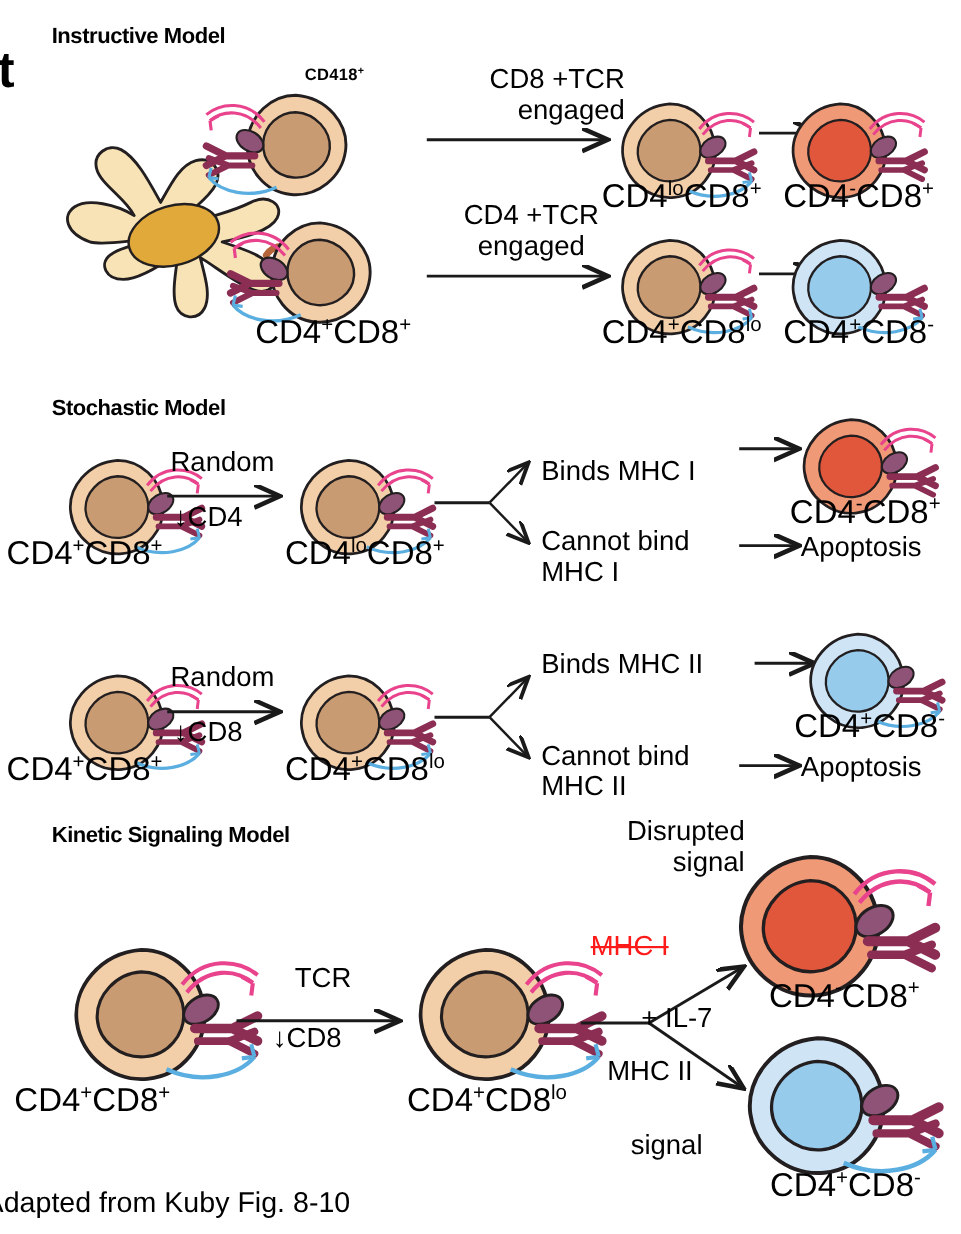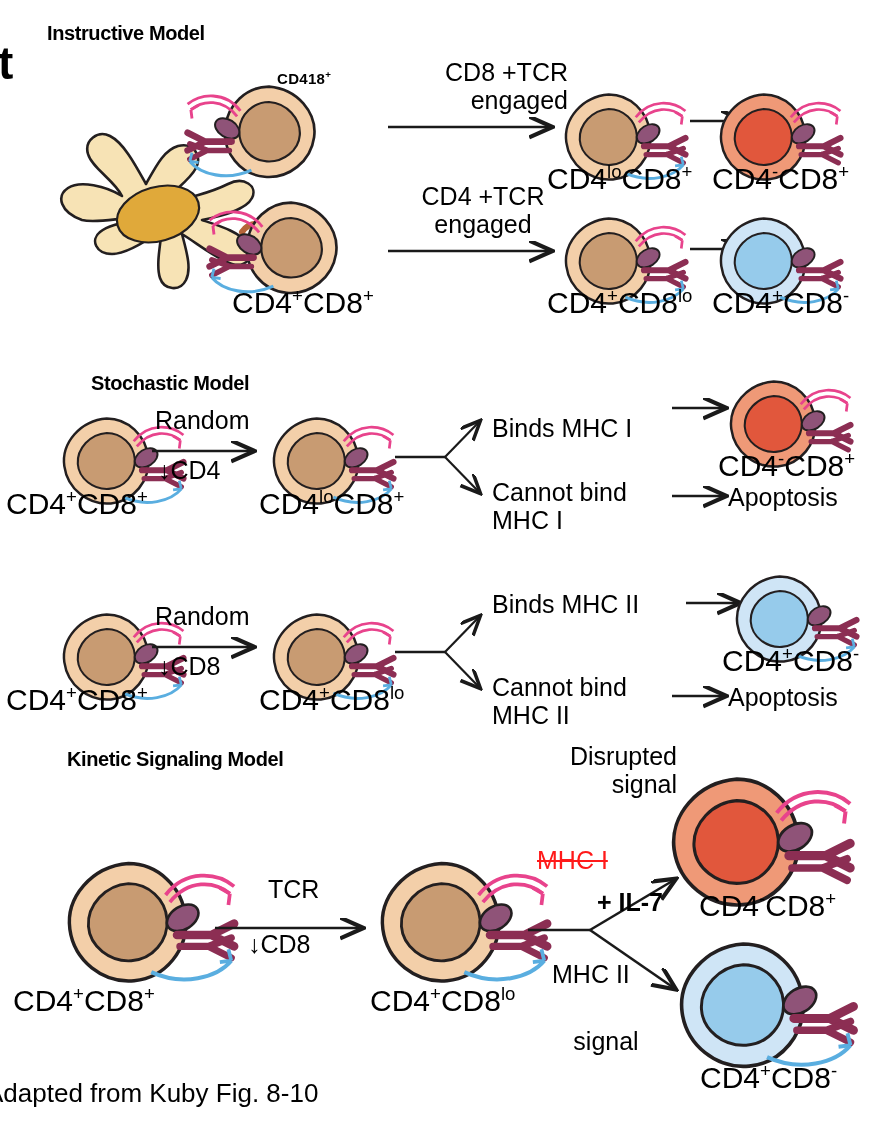--- a/index.html
+++ b/index.html
@@ -73,21 +73,21 @@
     <marker id="ah" markerWidth="10" markerHeight="10" refX="8" refY="4" orient="auto">
       <path d="M0,0 L9,4 L0,8" fill="none" stroke="#1a1a1a" stroke-width="1.6"></path>
     </marker>
   </defs>
 </svg>
 
 <div class="abs cut" style="left:-2px;top:36px;">t</div>
 
 <div class="abs ttl" style="left:47px;top:22px;">Instructive Model</div>
 
-<div class="abs small-cap" style="left:277px;top:70px;">
+<div class="abs small-cap" style="left:277px;top:60px;">
   <span>CD418</span><sup>+</sup>
 </div>
 
 <svg class="abs" style="left:52px;top:100px;" width="260" height="230" viewBox="0 0 260 230">
   <path d="M30,120 C8,112 4,96 16,88 C28,80 54,86 70,96
            C62,80 40,68 36,54 C32,40 46,30 58,36 C72,43 84,66 94,84
            C104,66 112,50 126,46 C142,42 150,56 144,68 C138,80 122,90 112,102
            C132,100 160,92 176,84 C192,76 206,86 200,98 C194,110 170,116 150,120
            C168,126 188,132 196,144 C204,156 194,168 180,164 C166,160 146,144 130,134
            C134,150 140,168 134,180 C128,192 112,190 108,178 C104,166 108,146 110,130
@@ -169,21 +169,21 @@
   <line class="arrow-line" x1="0" y1="9" x2="52" y2="9" marker-end="url(#ah)"></line>
 </svg>
 
 <svg class="abs" style="left:712px;top:212px;" width="145" height="102" viewBox="0 0 140 98">
   <use href="#cell-cd4"></use>
 </svg>
 <div class="abs lbl" style="left:712px;top:287px;">
   CD4<sup>+</sup>CD8<sup>-</sup>
 </div>
 
-<div class="abs ttl" style="left:47px;top:372px;margin-left:44px;">Stochastic Model</div>
+<div class="abs ttl" style="left:47px;top:360px;">Stochastic Model</div>
 
 <svg class="abs" style="left:55px;top:412px;" width="145" height="102" viewBox="0 0 140 98">
   <use href="#cell-dp"></use>
 </svg>
 <div class="abs lbl" style="left:6px;top:488px;">
   CD4<sup>+</sup>CD8<sup>+</sup>
 </div>
 
 <div class="abs txt" style="left:155px;top:406px;">Random</div>
 <svg class="abs" style="left:152px;top:443px;" width="110" height="16">
@@ -263,21 +263,21 @@
 
 <div class="abs txt" style="left:492px;top:673px;">
   <div>Cannot bind</div>
   <div>MHC II</div>
 </div>
 <svg class="abs" style="left:672px;top:688px;" width="62" height="16">
   <line class="arrow-line" x1="0" y1="8" x2="52" y2="8" marker-end="url(#ah)"></line>
 </svg>
 <div class="abs txt" style="left:728px;top:683px;">Apoptosis</div>
 
-<div class="abs ttl" style="left:47px;top:748px;margin-left:20px;">Kinetic Signaling Model</div>
+<div class="abs ttl" style="left:47px;top:748px;">Kinetic Signaling Model</div>
 
 <svg class="abs" style="left:57px;top:855px;" width="200" height="140" viewBox="0 0 140 98">
   <use href="#cell-dp"></use>
 </svg>
 <div class="abs lbl" style="left:13px;top:985px;">
   CD4<sup>+</sup>CD8<sup>+</sup>
 </div>
 
 <div class="abs txt" style="left:268px;top:875px;">TCR</div>
 <svg class="abs" style="left:215px;top:920px;" width="156" height="16">
@@ -296,21 +296,21 @@
   <line class="arrow-line" x1="0" y1="70" x2="62" y2="70"></line>
   <line class="arrow-line" x1="62" y1="70" x2="146" y2="20" marker-end="url(#ah)"></line>
   <line class="arrow-line" x1="62" y1="70" x2="146" y2="128" marker-end="url(#ah)"></line>
 </svg>
 
 <div class="abs txt" style="left:537px;top:742px;text-align:right;width:140px;">
   <div>Disrupted</div>
   <div>signal</div>
 </div>
 <div class="abs txt strike-red" style="left:537px;top:846px;">MHC I</div>
-<div class="abs txt" style="left:583px;top:888px;font-weight:bold;margin-left:14px;">+ IL-7</div>
+<div class="abs txt" style="left:583px;top:912px;font-weight:normal;">+ IL-7</div>
 
 <svg class="abs" style="left:660px;top:770px;" width="215" height="150" viewBox="0 0 140 98">
   <use href="#cell-cd8"></use>
 </svg>
 <div class="abs lbl" style="left:699px;top:890px;">
   CD4<sup>-</sup>CD8<sup>+</sup>
 </div>
 
 <div class="abs txt" style="left:552px;top:960px;">MHC II</div>
 <div class="abs txt" style="left:526px;top:1027px;text-align:center;width:160px;">

